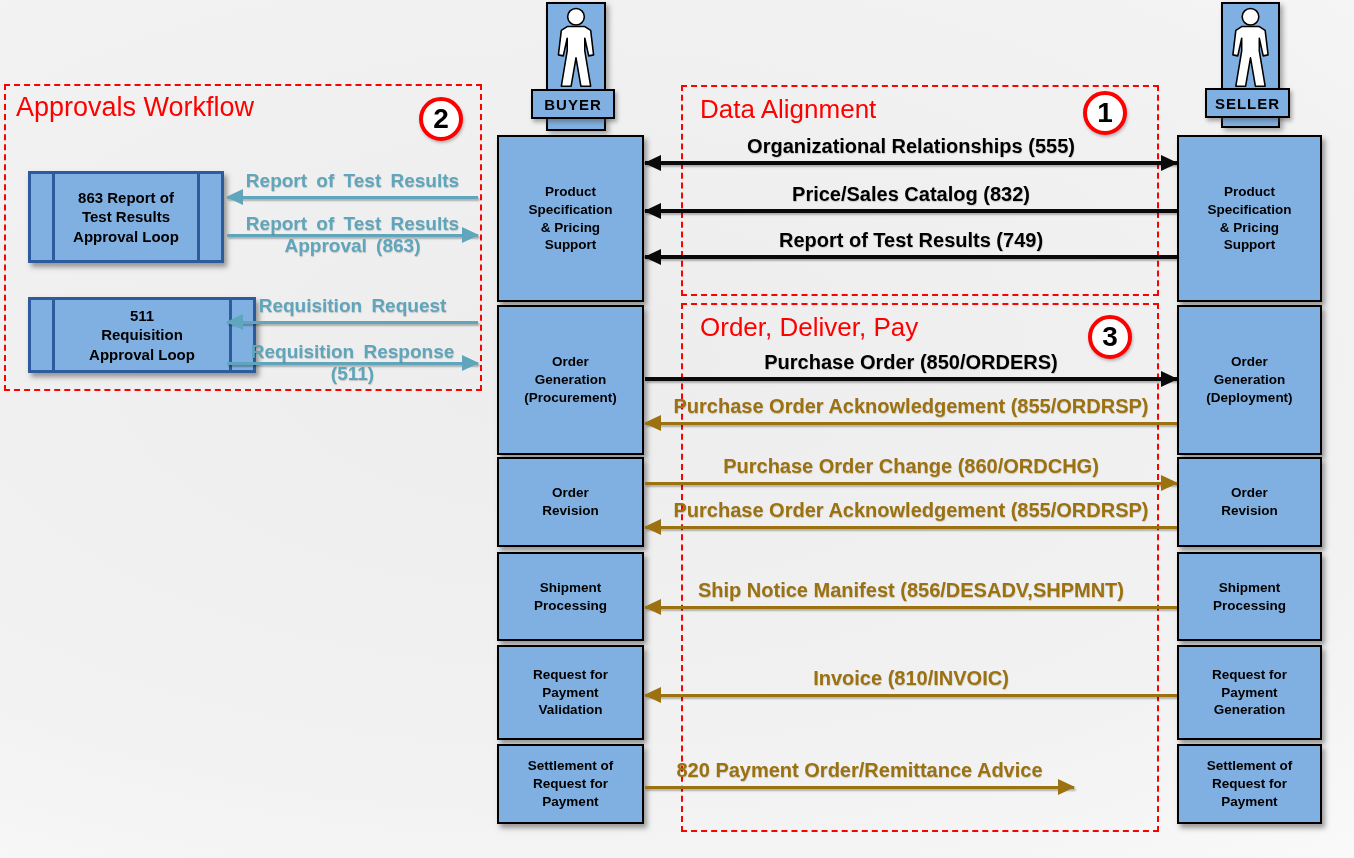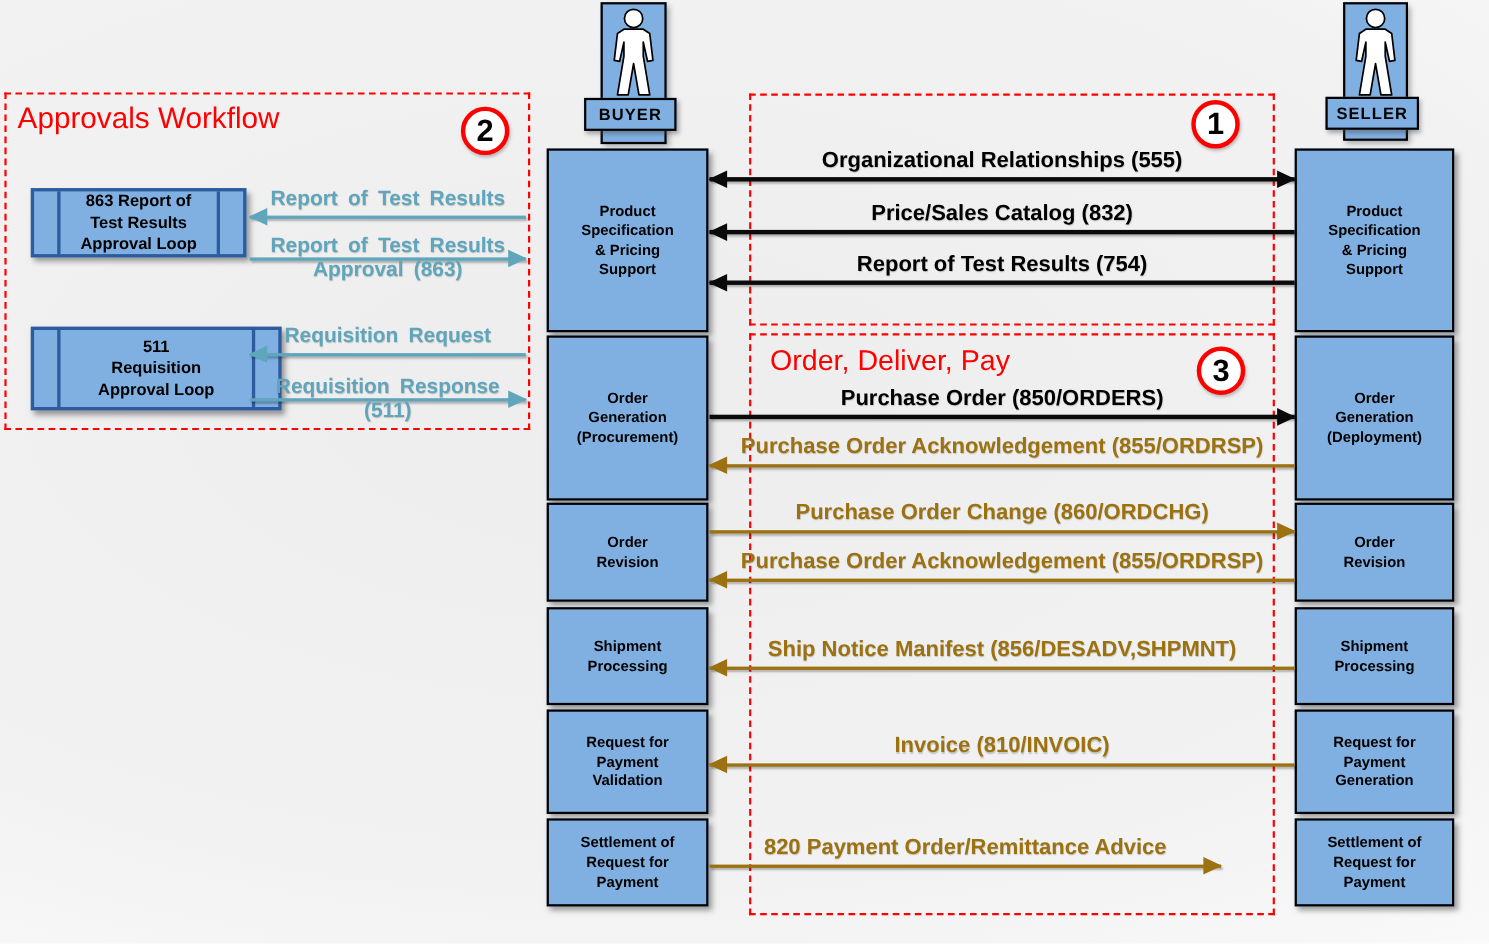--- a/index.html
+++ b/index.html
@@ -67,21 +67,21 @@
 <body>
 
 <div class="canvas">
 
   <div class="dashed-box" style="left:4px;top:84px;width:474px;height:303px;"></div>
   <div class="section-title" style="left:16px;top:92px;font-size:27px;">Approvals Workflow</div>
   <div class="badge" style="left:419px;top:97px;">
     <span>2</span>
   </div>
 
-  <div class="loop-box" style="left:28px;top:171px;width:196px;height:63px;">
+  <div class="loop-box" style="left:28px;top:171px;width:196px;height:92px;">
     <i class="vline l"></i>
     <i class="vline r"></i>
     <span>863 Report of
 Test Results
 Approval Loop</span>
   </div>
   <div class="loop-box" style="left:28px;top:297px;width:228px;height:76px;">
     <i class="vline l"></i>
     <i class="vline r"></i>
     <span>511
@@ -162,39 +162,40 @@
   <div class="col-box" style="left:1177px;top:552px;width:145px;height:89px;">Shipment
 Processing</div>
   <div class="col-box" style="left:1177px;top:645px;width:145px;height:95px;">Request for
 Payment
 Generation</div>
   <div class="col-box" style="left:1177px;top:744px;width:145px;height:80px;">Settlement of
 Request for
 Payment</div>
 
   <div class="dashed-box" style="left:681px;top:85px;width:474px;height:207px;"></div>
+  <div class="section-title" style="left:700px;top:94px;font-size:26px;">Data Alignment</div>
   <div class="badge" style="left:1083px;top:91px;">
     <span>1</span>
   </div>
 
   <div class="arrow black" style="left:645px;top:159px;width:532px;">
     <i class="line"></i>
     <i class="head left"></i>
     <i class="head right"></i>
     <span class="lbl">Organizational Relationships (555)</span>
   </div>
   <div class="arrow black" style="left:645px;top:207px;width:532px;">
     <i class="line"></i>
     <i class="head left"></i>
     <span class="lbl">Price/Sales Catalog (832)</span>
   </div>
   <div class="arrow black" style="left:645px;top:253px;width:532px;">
     <i class="line"></i>
     <i class="head left"></i>
-    <span class="lbl">Report of Test Results (754)</span>
+    <span class="lbl">Report of Test Results (749)</span>
   </div>
 
   <div class="dashed-box" style="left:681px;top:303px;width:474px;height:525px;"></div>
   <div class="section-title" style="left:700px;top:312px;font-size:26px;">Order, Deliver, Pay</div>
   <div class="badge" style="left:1088px;top:315px;">
     <span>3</span>
   </div>
 
   <div class="arrow black" style="left:645px;top:375px;width:532px;">
     <i class="line"></i>
@@ -219,19 +220,19 @@
   <div class="arrow gold" style="left:645px;top:603px;width:532px;">
     <i class="line"></i>
     <i class="head left"></i>
     <span class="lbl">Ship Notice Manifest  (856/DESADV,SHPMNT)</span>
   </div>
   <div class="arrow gold" style="left:645px;top:691px;width:532px;">
     <i class="line"></i>
     <i class="head left"></i>
     <span class="lbl">Invoice (810/INVOIC)</span>
   </div>
-  <div class="arrow gold" style="left:645px;top:783px;width:429px;padding-left:36px;">
+  <div class="arrow gold" style="left:645px;top:783px;width:429px;">
     <i class="line"></i>
     <i class="head right"></i>
     <span class="lbl">820 Payment Order/Remittance Advice</span>
   </div>
 
 </div>
 
 </body></html>

